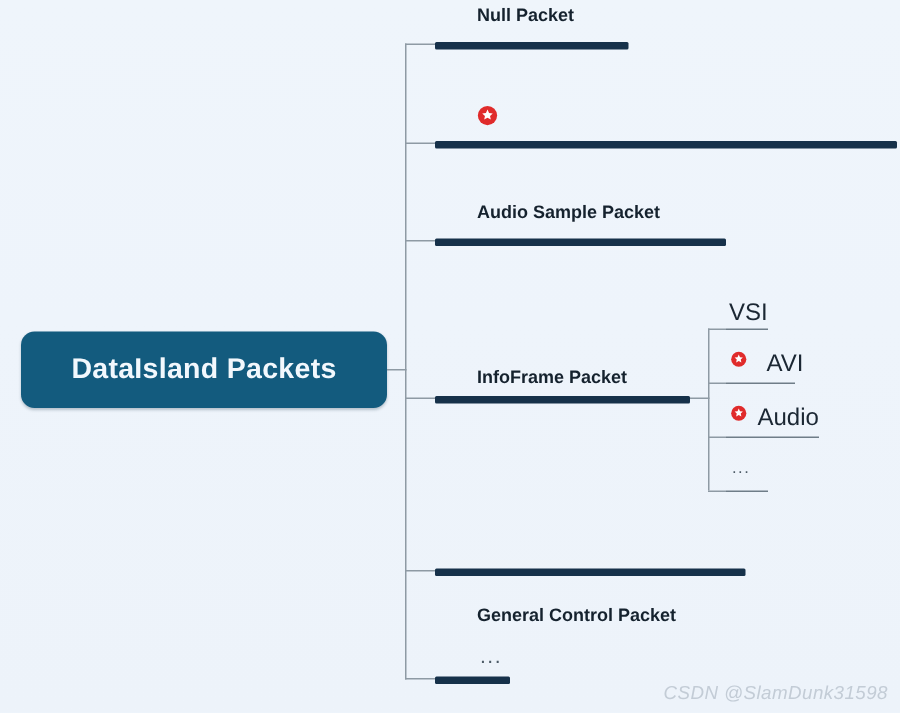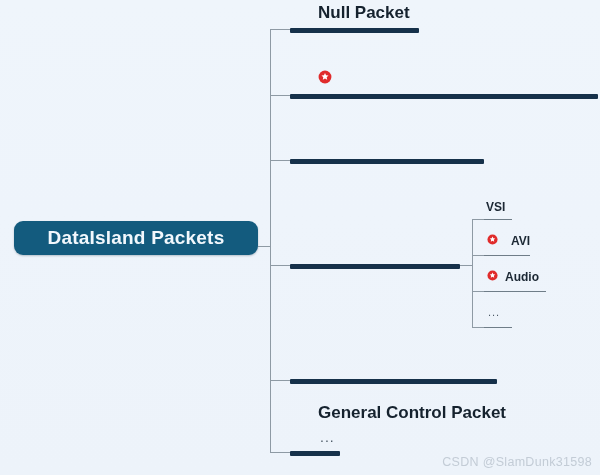--- a/index.html
+++ b/index.html
@@ -20,21 +20,21 @@
     background: linear-gradient(180deg, #eff5fb 0%, #eef4fb 45%, #edf3fa 100%);
     overflow: hidden;
   }
 
   
   .root-node {
     position: absolute;
     left: 14px;
     top: 221px;
     width: 244px;
-    height: 34px;
+    height: 51px;
     background: #135b7e;
     border-radius: 9px;
     box-shadow: 0 1px 2px rgba(10, 40, 60, 0.25);
     display: flex;
     align-items: center;
     justify-content: center;
   }
   .root-label {
     color: #f2f8fd;
     font-size: 19px;
@@ -65,31 +65,30 @@
   
   .underline-sub {
     position: absolute;
     height: 1px;
     background: #6f7d88;
   }
 
   
   .branch-label {
     position: absolute;
-    font-size: 17px;
+    font-size: 12px;
     color: #15222e;
     font-weight: bold;
     white-space: nowrap;
   }
   .sub-label {
     position: absolute;
-    font-size: 12px;
+    font-size: 16px;
     color: #1b2733;
     white-space: nowrap;
-    font-weight: bold;
   }
   .dots {
     position: absolute;
     font-size: 14px;
     color: #4c5a66;
     letter-spacing: 1px;
     white-space: nowrap;
   }
 
   
@@ -110,20 +109,21 @@
 
   
   .watermark {
     position: absolute;
     right: 8px;
     bottom: 6px;
     font-size: 12.5px;
     color: #c3ccd6;
     letter-spacing: 0.3px;
     white-space: nowrap;
+    font-style: italic;
   }
 </style>
 </head>
 <body>
 
 <div id="canvas">
 
   <div class="root-node">
     <span class="root-label">DataIsland Packets</span>
   </div>
@@ -143,22 +143,24 @@
   <div class="underline" style="left:290px; top:28px; width:129px;"></div>
 
   <div class="star-badge" style="left:318px; top:70px;">
     <svg viewBox="0 0 24 24">
       <circle cx="12" cy="12" r="11" fill="#e02b2b"></circle>
       <path fill="#ffffff" d="M12 5.2l1.8 3.9 4.2.5-3.1 2.9.9 4.2-3.8-2.2-3.8 2.2.9-4.2L6 9.6l4.2-.5z"></path>
     </svg>
   </div>
   <div class="underline" style="left:290px; top:94px; width:308px;"></div>
 
+  <div class="branch-label" style="left:318px; top:134px;">Audio Sample Packet</div>
   <div class="underline" style="left:290px; top:159px; width:194px;"></div>
 
+  <div class="branch-label" style="left:318px; top:244px;">InfoFrame Packet</div>
   <div class="underline" style="left:290px; top:264px; width:170px;"></div>
 
   <div class="line-h" style="left:460px; top:265px; width:13px;"></div>
   <div class="line-v" style="left:472px; top:219px; height:108px;"></div>
 
   <div class="line-h" style="left:472px; top:219px; width:12px;"></div>
   <div class="sub-label" style="left:486px; top:200px;">VSI</div>
   <div class="underline-sub" style="left:484px; top:219px; width:28px;"></div>
 
   <div class="line-h" style="left:472px; top:255px; width:12px;"></div>

